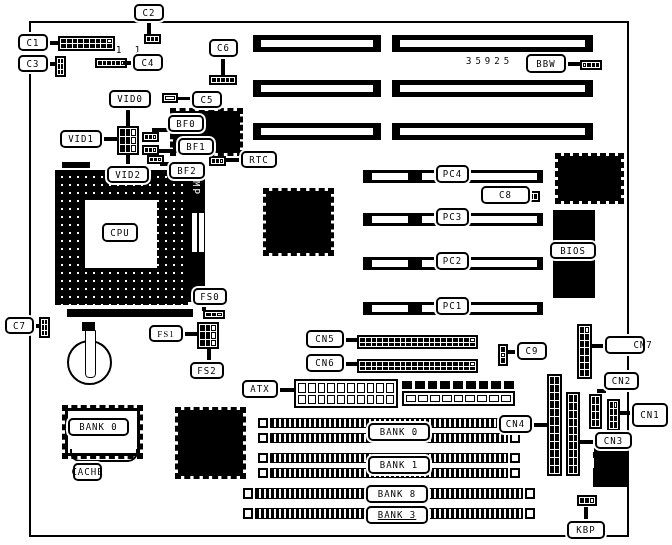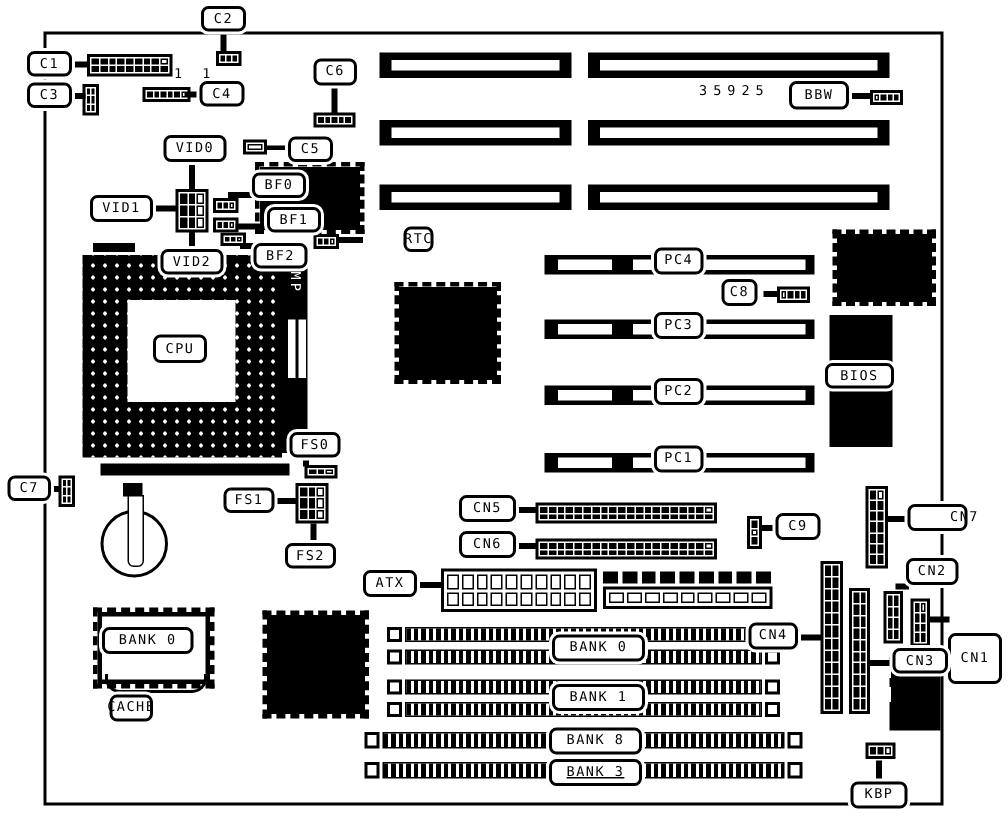--- a/index.html
+++ b/index.html
@@ -509,42 +509,42 @@
     <div class="stem" style="left: 580px; top: 440px; width: 16px; height: 4px;"></div>
     <div class="stem" style="left: 531px; top: 423px; width: 17px; height: 4px;"></div>
     <div class="stem" style="left: 584px; top: 507px; width: 4px; height: 15px;"></div>
     <div class="callout" style="left: 18px; top: 34px; width: 30px; height: 17px;">C1</div>
     <div class="callout" style="left: 134px; top: 4px; width: 30px; height: 17px;">C2</div>
     <div class="callout" style="left: 18px; top: 55px; width: 30px; height: 17px;">C3</div>
     <div class="callout" style="left: 133px; top: 54px; width: 30px; height: 17px;">C4</div>
     <div class="callout" style="left: 192px; top: 91px; width: 30px; height: 17px;">C5</div>
     <div class="callout" style="left: 209px; top: 39px; width: 29px; height: 18px;">C6</div>
     <div class="callout" style="left: 5px; top: 317px; width: 29px; height: 17px;">C7</div>
-    <div class="callout" style="left: 481px; top: 186px; width: 24px; height: 18px;">C8</div>
+    <div class="callout" style="left: 481px; top: 186px; width: 49px; height: 18px;">C8</div>
     <div class="callout" style="left: 517px; top: 342px; width: 30px; height: 18px;">C9</div>
     <div class="callout" style="left: 109px; top: 90px; width: 42px; height: 18px;">VID0</div>
     <div class="callout" style="left: 60px; top: 130px; width: 42px; height: 18px;">VID1</div>
     <div class="callout" style="left: 107px; top: 166px; width: 42px; height: 17px;">VID2</div>
     <div class="callout" style="left: 168px; top: 115px; width: 36px; height: 17px;">BF0</div>
     <div class="callout" style="left: 178px; top: 138px; width: 36px; height: 17px;">BF1</div>
     <div class="callout" style="left: 169px; top: 162px; width: 36px; height: 17px;">BF2</div>
-    <div class="callout" style="left: 241px; top: 151px; width: 20px; height: 17px; margin-left: 28px;">RTC</div>
+    <div class="callout" style="left: 241px; top: 151px; width: 36px; height: 17px;">RTC</div>
     <div class="callout" style="left: 102px; top: 223px; width: 36px; height: 19px;">CPU</div>
     <div class="callout" style="left: 193px; top: 288px; width: 34px; height: 17px;">FS0</div>
-    <div class="callout" style="left: 149px; top: 325px; width: 34px; height: 17px;">FS1</div>
+    <div class="callout" style="left: 149px; top: 325px; width: 34px; height: 17px; font-family: Liberation Serif, serif;">FS1</div>
     <div class="callout" style="left: 190px; top: 362px; width: 34px; height: 17px;">FS2</div>
     <div class="callout" style="left: 73px; top: 463px; width: 29px; height: 18px;">CACHE</div>
     <div class="callout" style="left: 242px; top: 380px; width: 36px; height: 18px;">ATX</div>
     <div class="callout" style="left: 306px; top: 330px; width: 38px; height: 18px;">CN5</div>
     <div class="callout" style="left: 306px; top: 354px; width: 38px; height: 18px;">CN6</div>
     <div class="callout" style="left: 526px; top: 54px; width: 40px; height: 19px;">BBW</div>
     <div class="callout" style="left: 550px; top: 242px; width: 46px; height: 17px;">BIOS</div>
     <div class="callout" style="left: 605px; top: 336px; width: 37px; height: 18px; padding-left: 36px;">CN7</div>
     <div class="callout" style="left: 604px; top: 372px; width: 35px; height: 18px;">CN2</div>
-    <div class="callout" style="left: 632px; top: 422px; width: 36px; height: 34px;">CN1</div>
+    <div class="callout" style="left: 632px; top: 403px; width: 36px; height: 24px;">CN1</div>
     <div class="callout" style="left: 595px; top: 432px; width: 37px; height: 17px;">CN3</div>
     <div class="callout" style="left: 499px; top: 415px; width: 33px; height: 18px;">CN4</div>
     <div class="callout" style="left: 567px; top: 521px; width: 38px; height: 18px;">KBP</div>
     <div class="callout" style="left: 436px; top: 165px; width: 33px; height: 18px; text-align: right;">PC4</div>
     <div class="callout" style="left: 436px; top: 208px; width: 33px; height: 18px;">PC3</div>
     <div class="callout" style="left: 436px; top: 252px; width: 33px; height: 18px;">PC2</div>
     <div class="callout" style="left: 436px; top: 297px; width: 33px; height: 18px;">PC1</div>
     <div class="callout" style="left: 68px; top: 418px; width: 61px; height: 18px;">BANK 0</div>
     <div class="callout" style="left: 368px; top: 423px; width: 62px; height: 18px;">BANK 0</div>
     <div class="callout" style="left: 368px; top: 456px; width: 62px; height: 18px;">BANK 1</div>

